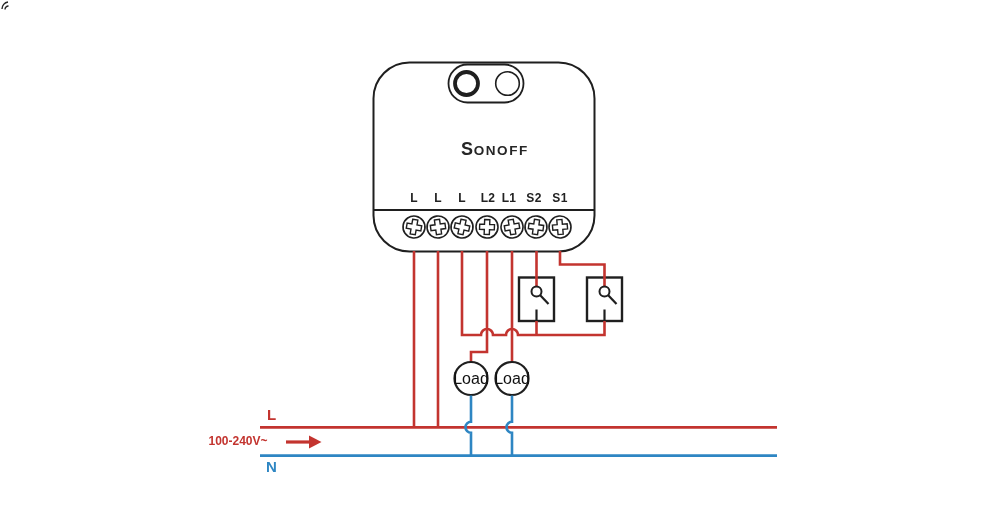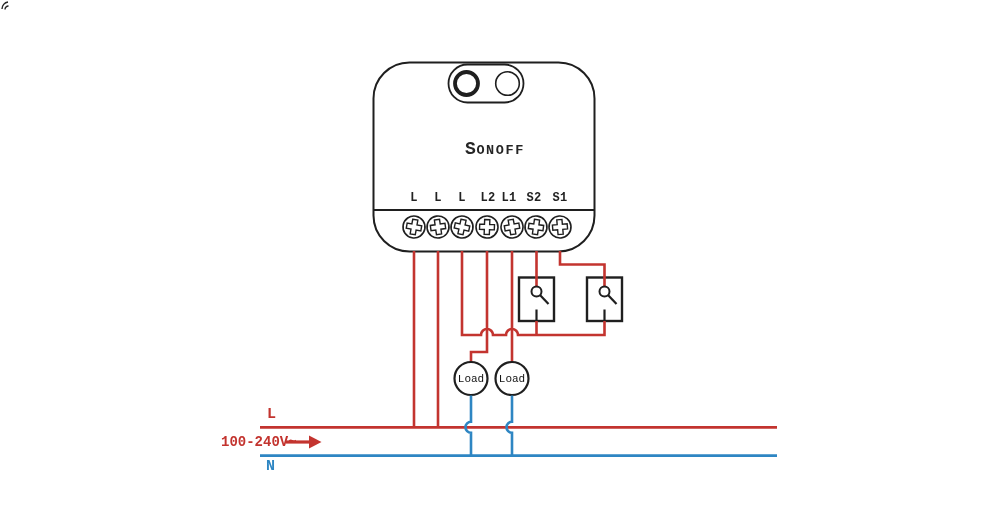--- a/index.html
+++ b/index.html
@@ -3,44 +3,44 @@
 <meta charset="utf-8">
 <style>
   :root{
     --live:#c3342f;
     --neutral:#2e86c3;
     --outline:#1f1f1f;
   }
   html,body{margin:0;padding:0;background:#fff;}
   .stage{
     position:relative;width:1000px;height:513px;background:#fff;overflow:hidden;
-    font-family:Liberation Mono, monospace;
+    font-family:Liberation Sans, sans-serif;
   }
   .stage svg{position:absolute;left:0;top:0;}
   .lbl{position:absolute;white-space:nowrap;}
   .tlabel{
     top:191px;transform:translateX(-50%);
     font-weight:700;font-size:12px;color:#222;letter-spacing:0.3px;
   }
   .logo{
     left:456px;top:139px;width:78px;text-align:center;
     font-weight:800;font-size:13.5px;letter-spacing:1.6px;color:#262626;
   }
   .logo::first-letter{font-size:18px;letter-spacing:0.5px;}
   .wifi{position:absolute;left:469px;top:133px;}
   .loadlbl{
     transform:translate(-50%,-50%);
-    font-size:11px;color:#111;font-weight:400;
+    font-size:16px;color:#111;font-weight:400;
   }
   .c-live{color:var(--live);}
   .c-neutral{color:var(--neutral);}
   .line-lbl{font-weight:700;font-size:15px;}
   .volt-lbl{
-    left:221px;top:434px;width:74px;text-align:left;
-    font-weight:700;font-size:14px;
+    left:201px;top:434px;width:74px;text-align:center;
+    font-weight:700;font-size:12px;
   }
   .out{stroke:var(--outline);fill:none;}
   .red-w{stroke:var(--live);fill:none;stroke-width:2.6;}
   .blue-w{stroke:var(--neutral);fill:none;stroke-width:2.6;}
 </style>
 </head>
 <body>
 
 <div class="stage">
 

